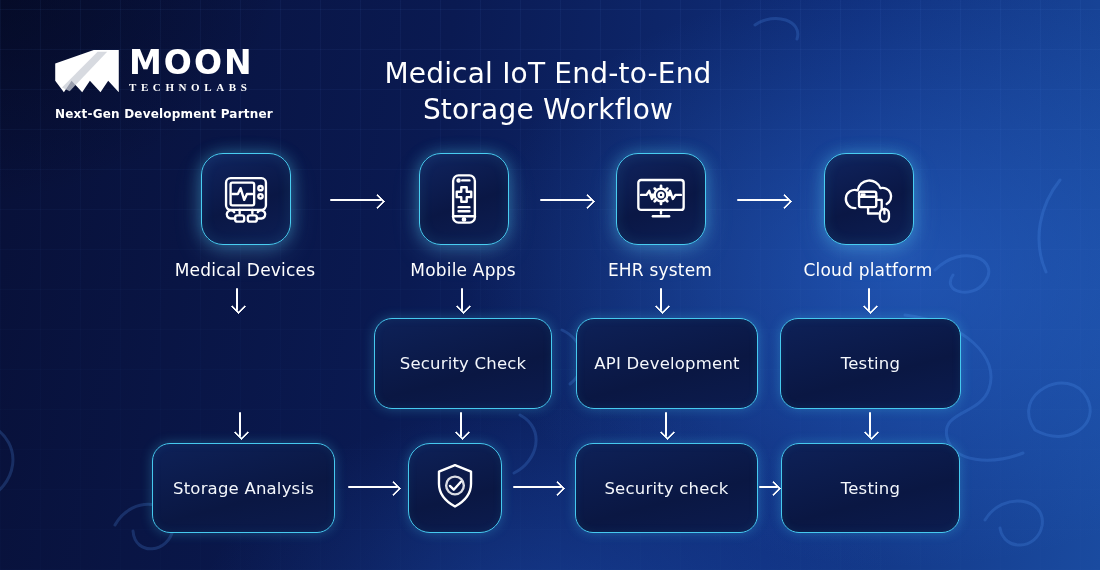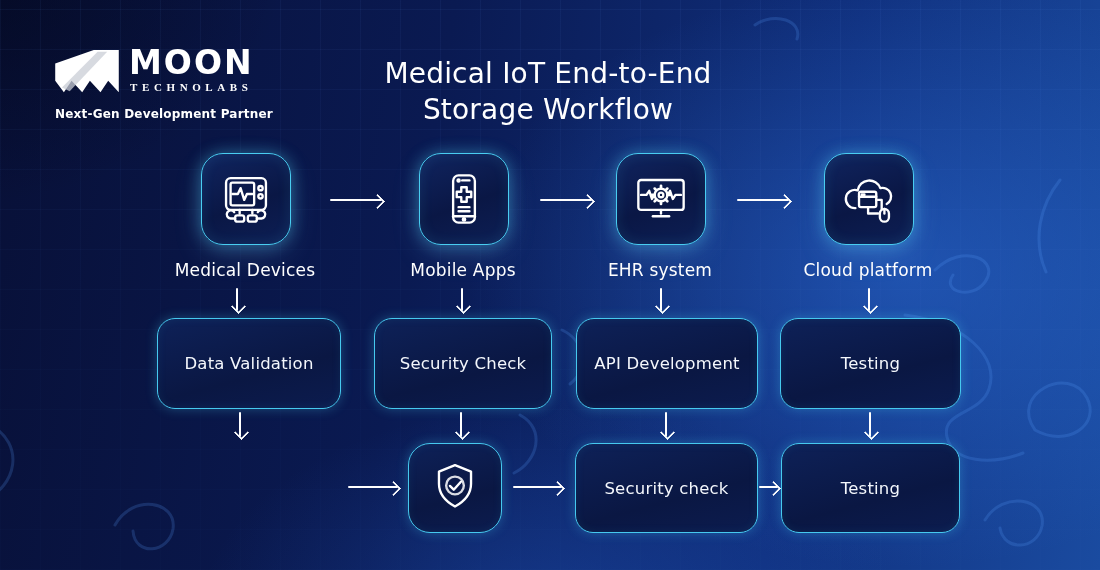--- a/index.html
+++ b/index.html
@@ -15,21 +15,21 @@
   .grid{
     position:absolute;inset:0;pointer-events:none;
     background-image:
       repeating-linear-gradient(0deg, rgba(110,160,255,.065) 0 1px, transparent 1px 40px),
       repeating-linear-gradient(90deg, rgba(110,160,255,.065) 0 1px, transparent 1px 40px);
     mask-image:linear-gradient(180deg,rgba(0,0,0,.9),rgba(0,0,0,.35) 60%,rgba(0,0,0,.25));
   }
   .doodles{position:absolute;inset:0;pointer-events:none;}
 
   
-  .logo{position:absolute;left:55px;top:48px;width:200px;text-align:center;}
+  .logo{position:absolute;left:55px;top:48px;width:200px;}
   .logo-row{display:flex;align-items:flex-start;}
   .logo-mark{width:64px;height:52px;margin-right:10px;flex:0 0 auto;}
   .logo-name{font-size:33px;font-weight:700;letter-spacing:2px;line-height:30px;}
   .logo-sub{font-size:11px;font-weight:600;letter-spacing:4.6px;margin-top:3px;font-family:Liberation Serif, serif;}
   .logo-tag{font-size:12px;font-weight:700;letter-spacing:.2px;margin-top:7px;white-space:nowrap;}
 
   
   .title{position:absolute;left:318px;top:56px;width:460px;text-align:center;
          font-size:28px;font-weight:400;line-height:36px;letter-spacing:.2px;}
 
@@ -155,38 +155,38 @@
   <div class="stage-label" style="left:353px;">Mobile Apps</div>
   <div class="stage-label" style="left:135px;">Medical Devices</div>
   <div class="stage-label" style="left:758px;">Cloud platform</div>
   <div class="stage-label" style="left:550px;">EHR system</div>
 
   <div class="arr-v" style="left:236px;top:288px;height:23px;"></div>
   <div class="arr-v" style="left:461px;top:288px;height:23px;"></div>
   <div class="arr-v" style="left:660px;top:288px;height:23px;"></div>
   <div class="arr-v" style="left:868px;top:288px;height:23px;"></div>
 
-  <div class="pbox" style="left:157px;top:318px;width:182px;">
-    <span>Data Validation</span>
-  </div>
   <div class="pbox" style="left:374px;top:318px;width:176px;">
     <span>Security Check</span>
   </div>
   <div class="pbox" style="left:576px;top:318px;width:180px;">
     <span>API Development</span>
   </div>
   <div class="pbox" style="left:780px;top:318px;width:179px;">
     <span>Testing</span>
   </div>
 
   <div class="arr-v" style="left:239px;top:412px;height:25px;"></div>
   <div class="arr-v" style="left:460px;top:412px;height:25px;"></div>
   <div class="arr-v" style="left:665px;top:412px;height:25px;"></div>
   <div class="arr-v" style="left:869px;top:412px;height:25px;"></div>
 
+  <div class="pbox" style="left:152px;top:443px;width:181px;height:88px;">
+    <span>Storage Analysis</span>
+  </div>
   <div class="pbox" style="left:408px;top:443px;width:92px;height:88px;border-radius:22px;">
     <svg width="54" height="58" viewBox="0 0 64 64" style="stroke:#fff;fill:none;stroke-width:2.8;stroke-linecap:round;stroke-linejoin:round;">
       <path d="M32,5 L51,12.5 V27 c0,13.5 -9,21.5 -19,27 c-10,-5.5 -19,-13.5 -19,-27 V12.5 Z"></path>
       <circle cx="32" cy="29" r="10.5" opacity=".85"></circle>
       <polyline points="26,29.5 30.5,34 39,24.5"></polyline>
     </svg>
   </div>
   <div class="pbox" style="left:575px;top:443px;width:181px;height:88px;">
     <span>Security check</span>
   </div>

